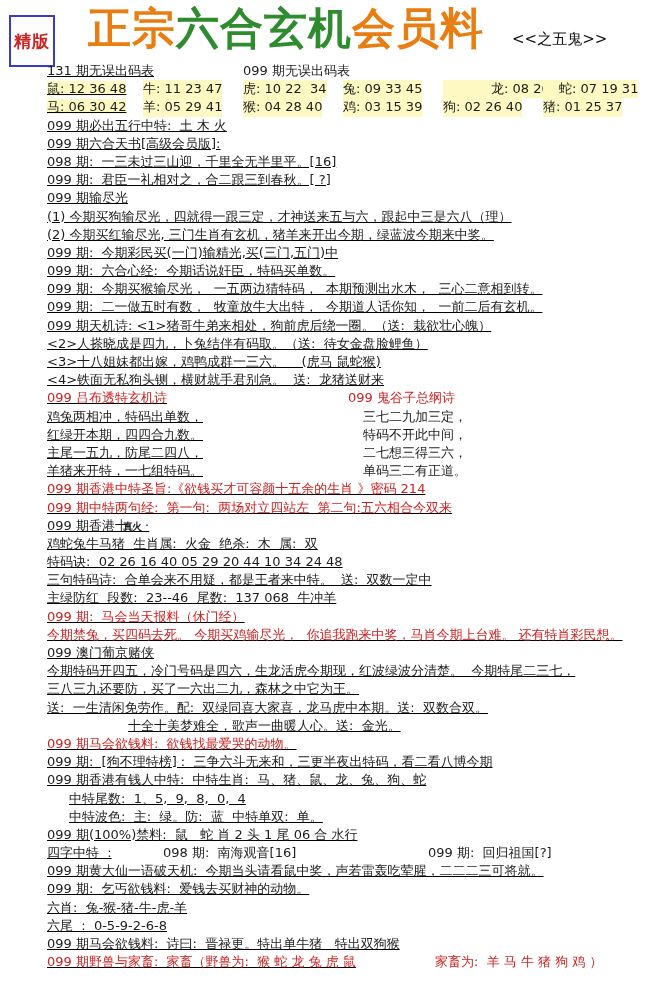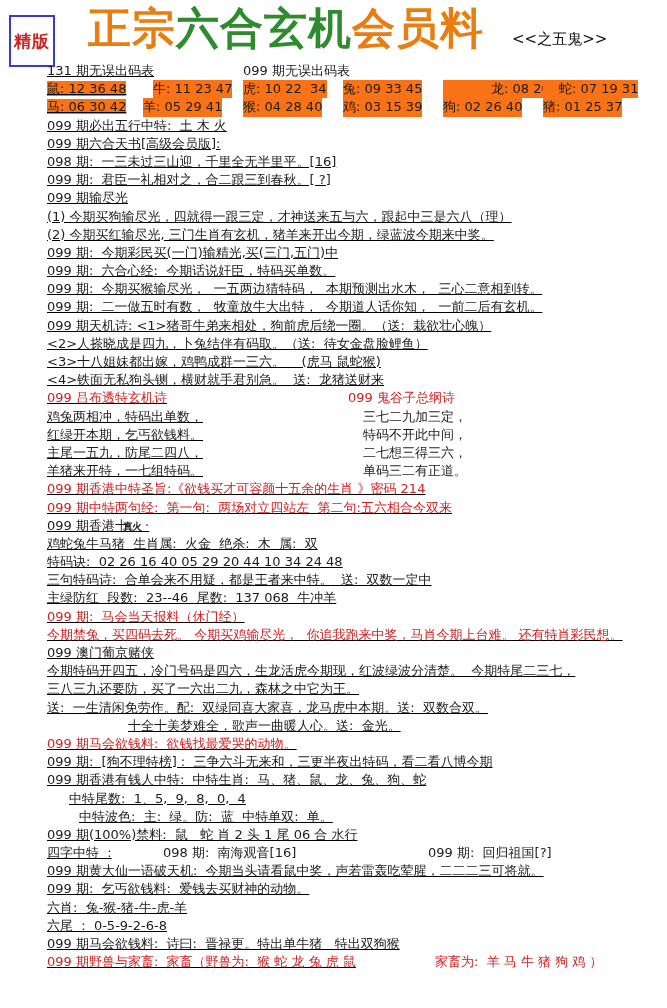--- a/index.html
+++ b/index.html
@@ -16,76 +16,76 @@
            letter-spacing:1px; font-family:"DejaVu Serif","Liberation Serif",serif;
            white-space:nowrap; }
   .subtitle { position:absolute; left:512px; top:30px; font-size:15px; color:#111; }
 
   
   .content { position:absolute; left:47px; top:62px; width:630px;text-decoration:underline; }
   .line { position:relative; height:18.2px; line-height:18.2px; font-size:13px;
           color:#1c1c1c; white-space:pre; }
   .line span.abs { position:absolute; top:0;text-align:center; }
   .red { color:#cc2222; }
-  .shaded { background:#f97316; }
+  .shaded { background:#fef9c3; }
   .bold-overlay { font-weight:bold; font-size:10px; margin-left:-5px;
                   letter-spacing:-1px; }
 </style>
 </head>
 <body>
 
 <div class="page">
   <div class="header">
     <span class="badge">精版</span>
     <span class="title"><span style="color: rgb(232, 126, 18);">正</span><span style="color: rgb(232, 126, 18);">宗</span><span style="color: rgb(46, 139, 46);">六</span><span style="color: rgb(46, 139, 46);">合</span><span style="color: rgb(46, 139, 46);">玄</span><span style="color: rgb(46, 139, 46);">机</span><span style="color: rgb(232, 126, 18);">会</span><span style="color: rgb(232, 126, 18);">员</span><span style="color: rgb(232, 126, 18);">料</span></span>
     <span class="subtitle">&lt;&lt;之五鬼&gt;&gt;</span>
   </div>
   <div class="content">
       <div class="line"><span>131 期无误出码表</span><span class="abs" style="left: 196px;">099 期无误出码表</span></div>
-      <div class="line"><span class="shaded">鼠: 12 36 48</span><span class="shaded abs" style="left: 96px; margin-left: 10px;">牛: 11 23 47</span><span class="shaded abs" style="left: 196px;">虎: 10 22  34</span><span class="shaded abs" style="left: 296px;">兔: 09 33 45</span><span class="shaded abs" style="left: 396px; padding-left: 48px;">龙: 08 20 32</span><span class="shaded abs" style="left: 496px; padding-left: 16px;">蛇: 07 19 31</span></div>
+      <div class="line"><span class="shaded">鼠: 12 36 48</span><span class="shaded abs" style="left: 96px;">牛: 11 23 47</span><span class="shaded abs" style="left: 196px;">虎: 10 22  34</span><span class="shaded abs" style="left: 296px;">兔: 09 33 45</span><span class="shaded abs" style="left: 396px; padding-left: 48px;">龙: 08 20 32</span><span class="shaded abs" style="left: 496px; padding-left: 16px;">蛇: 07 19 31</span></div>
       <div class="line"><span class="shaded">马: 06 30 42</span><span class="shaded abs" style="left: 96px;">羊: 05 29 41</span><span class="shaded abs" style="left: 196px;">猴: 04 28 40</span><span class="shaded abs" style="left: 296px;">鸡: 03 15 39</span><span class="shaded abs" style="left: 396px;">狗: 02 26 40</span><span class="shaded abs" style="left: 496px;">猪: 01 25 37</span></div>
       <div class="line"><span>099 期必出五行中特:  土 木 火</span></div>
       <div class="line"><span>099 期六合天书[高级会员版]:</span></div>
       <div class="line"><span>098 期:  一三未过三山迎，千里全无半里平。[16]</span></div>
       <div class="line"><span>099 期:  君臣一礼相对之，合二跟三到春秋。[ ?]</span></div>
       <div class="line"><span>099 期输尽光</span></div>
       <div class="line"><span>(1) 今期买狗输尽光，四就得一跟三定，才神送来五与六，跟起中三是六八（理）</span></div>
       <div class="line"><span>(2) 今期买红输尽光, 三门生肖有玄机，猪羊来开出今期，绿蓝波今期来中奖。</span></div>
       <div class="line"><span>099 期:  今期彩民买(一门)输精光,买(三门,五门)中</span></div>
       <div class="line"><span>099 期:  六合心经:  今期话说奸臣，特码买单数。</span></div>
       <div class="line"><span>099 期:  今期买猴输尽光，  一五两边猜特码，  本期预测出水木，  三心二意相到转。</span></div>
       <div class="line"><span>099 期:  二一做五时有数，  牧童放牛大出特，  今期道人话你知，  一前二后有玄机。</span></div>
       <div class="line"><span>099 期天机诗: &lt;1&gt;猪哥牛弟来相处，狗前虎后绕一圈。（送:  栽欲壮心魄）</span></div>
       <div class="line"><span>&lt;2&gt;人搽晓成是四九，卜兔结伴有码取。（送:  待女金盘脸鲤鱼）</span></div>
       <div class="line"><span>&lt;3&gt;十八姐妹都出嫁，鸡鸭成群一三六。    (虎马 鼠蛇猴)</span></div>
       <div class="line"><span>&lt;4&gt;铁面无私狗头铡，横财就手君别急。  送:  龙猪送财来</span></div>
       <div class="line"><span class="red">099 吕布透特玄机诗</span><span class="red abs" style="left: 301px;">099 鬼谷子总纲诗</span></div>
       <div class="line"><span>鸡兔两相冲，特码出单数，</span><span class="abs" style="left: 316px;">三七二九加三定，</span></div>
-      <div class="line"><span>红绿开本期，乞丐欲钱料。</span><span class="abs" style="left: 316px;">特码不开此中间，</span></div>
+      <div class="line"><span>红绿开本期，四四合九数。</span><span class="abs" style="left: 316px;">特码不开此中间，</span></div>
       <div class="line"><span>主尾一五九，防尾二四八，</span><span class="abs" style="left: 316px;">二七想三得三六，</span></div>
       <div class="line"><span>羊猪来开特，一七组特码。</span><span class="abs" style="left: 316px;">单码三二有正道。</span></div>
       <div class="line"><span class="red">099 期香港中特圣旨:《欲钱买才可容颜十五余的生肖 》密码 214</span></div>
       <div class="line"><span class="red">099 期中特两句经:  第一句:  两场对立四站左  第二句:五六相合今双来</span></div>
       <div class="line"><span>099 期香港十</span><span class="bold-overlay">真火</span><span> ·</span></div>
       <div class="line"><span>鸡蛇兔牛马猪  生肖属:  火金  绝杀:  木  属:  双</span></div>
       <div class="line"><span>特码诀:  02 26 16 40 05 29 20 44 10 34 24 48</span></div>
       <div class="line"><span>三句特码诗:  合单会来不用疑，都是王者来中特。  送:  双数一定中</span></div>
       <div class="line"><span>主绿防红  段数:  23--46  尾数:  137 068  牛冲羊</span></div>
       <div class="line"><span class="red">099 期:  马会当天报料（休门经）</span></div>
       <div class="line"><span class="red">今期禁兔，买四码去死。 今期买鸡输尽光，  你追我跑来中奖，马肖今期上台难。 还有特肖彩民想。</span></div>
       <div class="line"><span>099 澳门葡京赌侠</span></div>
       <div class="line"><span>今期特码开四五，冷门号码是四六，生龙活虎今期现，红波绿波分清楚。  今期特尾二三七，</span></div>
       <div class="line"><span>三八三九还要防，买了一六出二九，森林之中它为王。</span></div>
       <div class="line"><span>送:  一生清闲免劳作。配:  双绿同喜大家喜，龙马虎中本期。送:  双数合双。</span></div>
       <div class="line"><span style="margin-left: 81px;">十全十美梦难全，歌声一曲暖人心。送:  金光。</span></div>
       <div class="line"><span class="red">099 期马会欲钱料:  欲钱找最爱哭的动物。</span></div>
       <div class="line"><span>099 期:  [狗不理特榜] :  三争六斗无来和，三更半夜出特码，看二看八博今期</span></div>
       <div class="line"><span>099 期香港有钱人中特:  中特生肖:  马、猪、鼠、龙、兔、狗、蛇</span></div>
       <div class="line"><span style="margin-left: 22px;">中特尾数:  1、5,  9,  8,  0,  4</span></div>
-      <div class="line"><span style="margin-left: 32px;">中特波色:  主:  绿。防:  蓝  中特单双:  单。</span></div>
+      <div class="line"><span style="margin-left: 22px;">中特波色:  主:  绿。防:  蓝  中特单双:  单。</span></div>
       <div class="line"><span>099 期(100%)禁料:  鼠   蛇 肖 2 头 1 尾 06 合 水行</span></div>
       <div class="line"><span>四字中特  :</span><span class="abs" style="left: 116px;">098 期:  南海观音[16]</span><span class="abs" style="left: 381px;">099 期:  回归祖国[?]</span></div>
       <div class="line"><span>099 期黄大仙一语破天机:  今期当头请看鼠中奖，声若雷轰吃荤腥，二二二三可将就。</span></div>
       <div class="line"><span>099 期:  乞丐欲钱料:  爱钱去买财神的动物。</span></div>
       <div class="line"><span>六肖:  兔-猴-猪-牛-虎-羊</span></div>
       <div class="line"><span>六尾  :  0-5-9-2-6-8</span></div>
       <div class="line"><span>099 期马会欲钱料:  诗曰:  晋禄更。特出单牛猪   特出双狗猴</span></div>
       <div class="line"><span class="red">099 期野兽与家畜:  家畜（野兽为:  猴 蛇 龙 兔 虎 鼠</span><span class="red abs" style="left: 388px;">家畜为:  羊 马 牛 猪 狗 鸡 ）</span></div>
     </div>
 </div>

